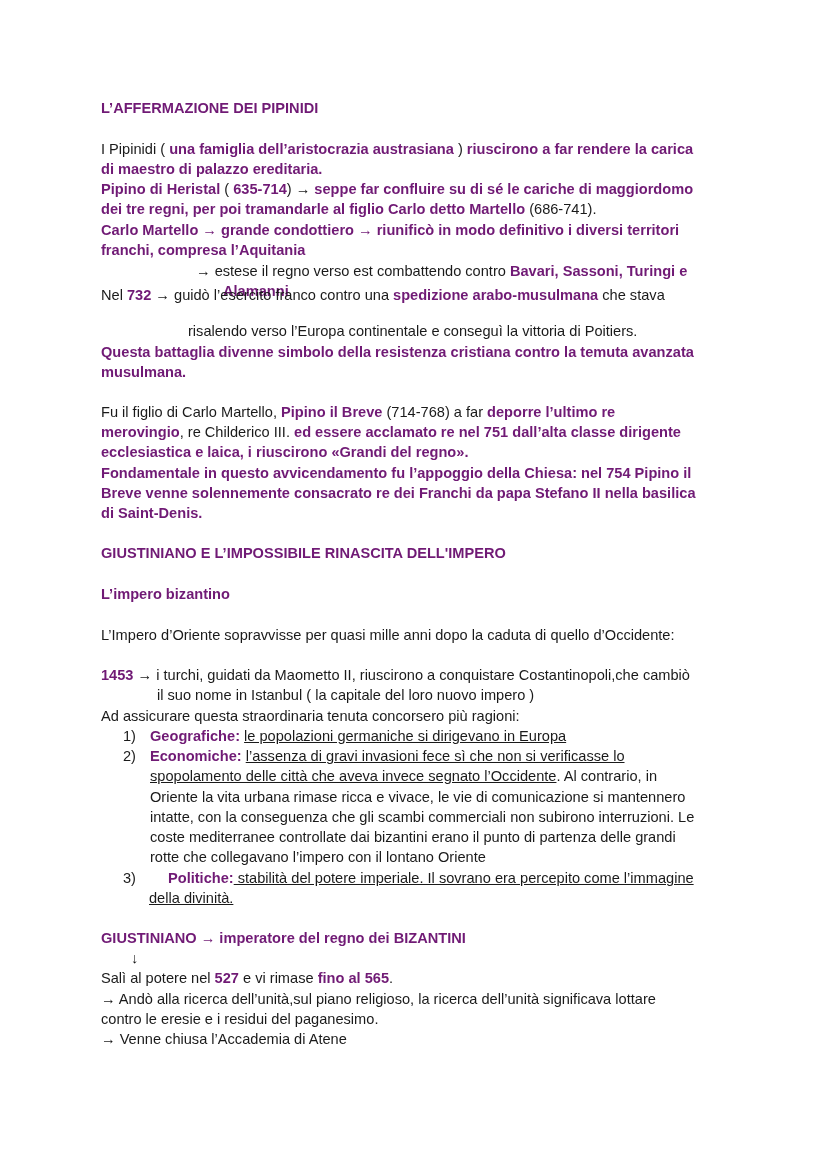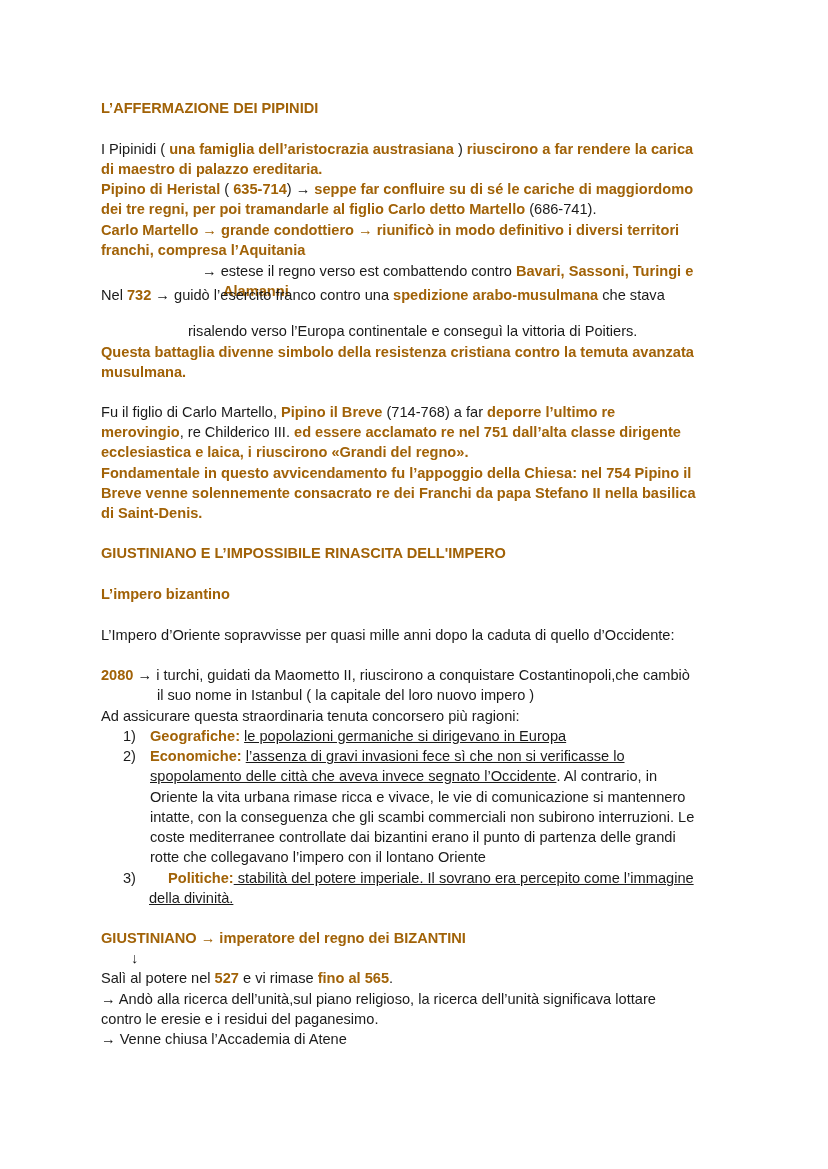--- a/index.html
+++ b/index.html
@@ -1,58 +1,58 @@
 <!DOCTYPE html>
 <html><head>
   <meta charset="utf-8">
   <style>
     html, body { margin: 0; padding: 0; background: #ffffff; }
     body { width: 828px; height: 1169px; position: relative; overflow: hidden;
       font-family: "Liberation Sans", sans-serif; color: #1a1a1a; font-size: 14.6px; }
     .page { position: absolute; left: 101px; top: 0; width: 630px; }
     .line { position: absolute; left: 0; white-space: nowrap; line-height: 20px; }
-    b { font-weight: bold; color: #a16207; }
+    b { font-weight: bold; color: #701a75; }
     u { text-decoration: underline; }
   </style>
 </head>
 <body>
 
 <div class="page">
   <div class="line" style="top:98px"><b>L’AFFERMAZIONE DEI PIPINIDI</b></div>
 
   <div class="line" style="top:139px"><span>I Pipinidi ( </span><b>una famiglia dell’aristocrazia austrasiana</b><span> ) </span><b>riuscirono a far rendere la carica</b></div>
   <div class="line" style="top:159px"><b>di maestro di palazzo ereditaria.</b></div>
 
   <div class="line" style="top:179px"><b>Pipino di Heristal</b><span> ( </span><b>635-714</b><span>) → </span><b>seppe far confluire su di sé le cariche di maggiordomo</b></div>
   <div class="line" style="top:199px"><b>dei tre regni, per poi tramandarle al figlio Carlo detto Martello</b><span> (686-741).</span></div>
 
   <div class="line" style="top:220px"><b>Carlo Martello → grande condottiero → riunificò in modo definitivo i diversi territori</b></div>
   <div class="line" style="top:240px"><b>franchi, compresa l’Aquitania</b></div>
-  <div class="line" style="top:261px; left:101px"><span>→ estese il regno verso est combattendo contro </span><b>Bavari, Sassoni, Turingi e</b></div>
+  <div class="line" style="top:261px; left:95px"><span>→ estese il regno verso est combattendo contro </span><b>Bavari, Sassoni, Turingi e</b></div>
   <div class="line" style="top:281px; left:122px"><b>Alamanni</b></div>
 
   <div class="line" style="top:285px"><span>Nel </span><b>732</b><span> → guidò l’esercito franco contro una </span><b>spedizione arabo-musulmana</b><span> che stava</span></div>
   <div class="line" style="top:321px; left:87px"><span>risalendo verso l’Europa continentale e conseguì la vittoria di Poitiers.</span></div>
 
   <div class="line" style="top:342px"><b>Questa battaglia divenne simbolo della resistenza cristiana contro la temuta avanzata</b></div>
   <div class="line" style="top:362px"><b>musulmana.</b></div>
 
   <div class="line" style="top:402px"><span>Fu il figlio di Carlo Martello, </span><b>Pipino il Breve</b><span> (714-768) a far </span><b>deporre l’ultimo re</b></div>
   <div class="line" style="top:422px"><b>merovingio</b><span>, re Childerico III. </span><b>ed essere acclamato re nel 751 dall’alta classe dirigente</b></div>
   <div class="line" style="top:442px"><b>ecclesiastica e laica, i riuscirono «Grandi del regno».</b></div>
 
   <div class="line" style="top:463px"><b>Fondamentale in questo avvicendamento fu l’appoggio della Chiesa: nel 754 Pipino il</b></div>
   <div class="line" style="top:483px"><b>Breve venne solennemente consacrato re dei Franchi da papa Stefano II nella basilica</b></div>
   <div class="line" style="top:503px"><b>di Saint-Denis.</b></div>
 
   <div class="line" style="top:543px"><b>GIUSTINIANO E L’IMPOSSIBILE RINASCITA DELL'IMPERO</b></div>
   <div class="line" style="top:584px"><b>L’impero bizantino</b></div>
   <div class="line" style="top:625px"><span>L’Impero d’Oriente sopravvisse per quasi mille anni dopo la caduta di quello d’Occidente:</span></div>
 
-  <div class="line" style="top:665px"><b>2080</b><span> → i turchi, guidati da Maometto II, riuscirono a conquistare Costantinopoli,che cambiò</span></div>
+  <div class="line" style="top:665px"><b>1453</b><span> → i turchi, guidati da Maometto II, riuscirono a conquistare Costantinopoli,che cambiò</span></div>
   <div class="line" style="top:685px; left:56px"><span>il suo nome in Istanbul ( la capitale del loro nuovo impero )</span></div>
   <div class="line" style="top:706px"><span>Ad assicurare questa straordinaria tenuta concorsero più ragioni:</span></div>
 
   <div>
     <div class="line" style="top:726px; left:22px"><span>1)</span></div>
     <div class="line" style="top:726px; left:49px"><b>Geografiche:</b> <u>le popolazioni germaniche si dirigevano in Europa</u></div>
 
     <div class="line" style="top:746px; left:22px"><span>2)</span></div>
     <div class="line" style="top:746px; left:49px"><b>Economiche:</b> <u>l’assenza di gravi invasioni fece sì che non si verificasse lo</u></div>
     <div class="line" style="top:766px; left:49px"><u>spopolamento delle città che aveva invece segnato l’Occidente</u><span>. Al contrario, in</span></div>

